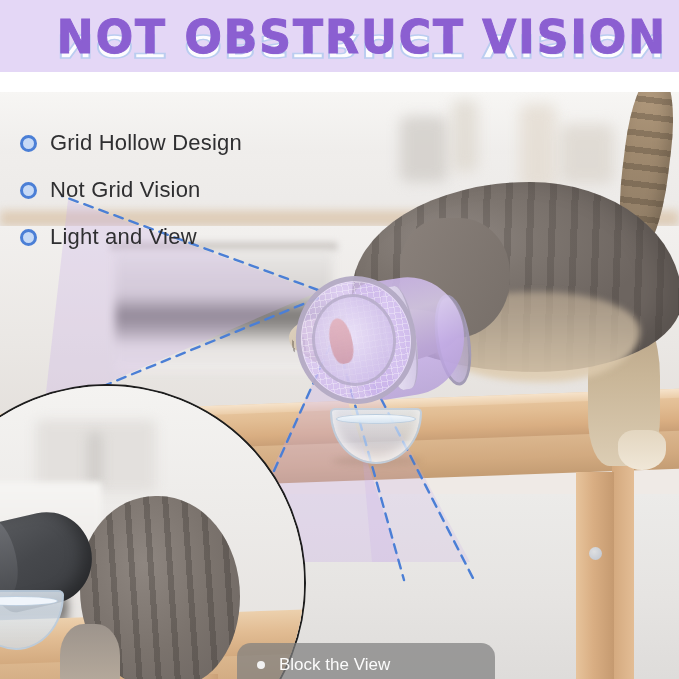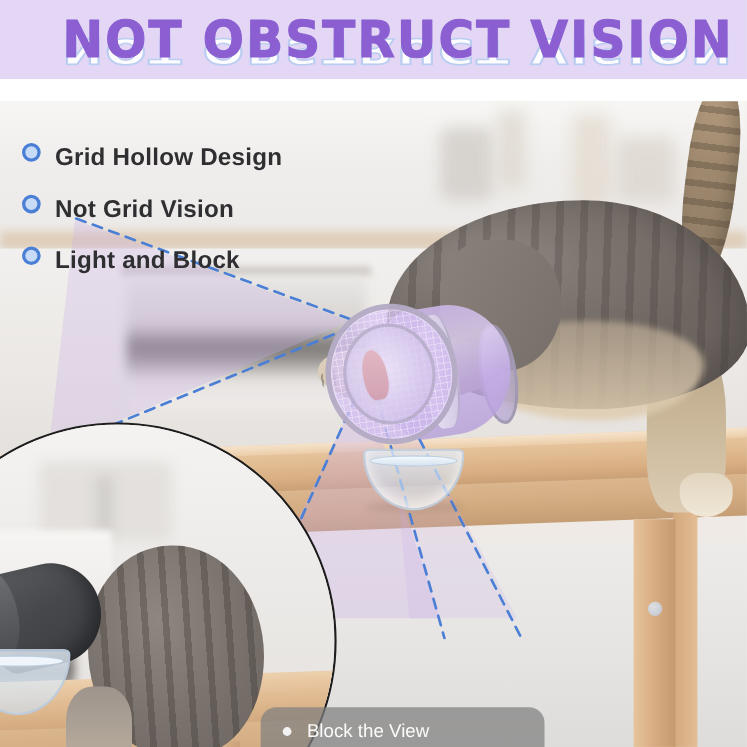--- a/index.html
+++ b/index.html
@@ -253,21 +253,21 @@
     background:linear-gradient(180deg,rgba(244,249,253,.95),rgba(214,230,244,.85));
     border:1px solid rgba(176,196,216,.8);box-sizing:border-box;
   }
   .bowl-shadow{
     position:absolute;left:332px;top:364px;width:90px;height:10px;border-radius:50%;
     background:rgba(120,100,80,.18);filter:blur(3px);
   }
 
   
   .feature-list{position:absolute;left:20px;top:130px;width:300px;}
-  .feature-row{display:flex;align-items:flex-start;margin-bottom:21px;font-weight:bold;}
+  .feature-row{display:flex;align-items:center;margin-bottom:21px;}
   .bullet-ring{
     width:17px;height:17px;border-radius:50%;
     border:3px solid #4b7fd6;background:#c7daf6;box-sizing:border-box;
     margin-right:13px;flex:0 0 auto;
   }
   .feature-text{
     font-size:22px;color:#2f2f31;letter-spacing:.2px;white-space:nowrap;
     font-family:"Liberation Sans", sans-serif;
   }
 
@@ -463,18 +463,18 @@
       <div class="feature-row">
         <span class="bullet-ring"></span>
         <span class="feature-text">Grid Hollow Design</span>
       </div>
       <div class="feature-row">
         <span class="bullet-ring"></span>
         <span class="feature-text">Not Grid Vision</span>
       </div>
       <div class="feature-row">
         <span class="bullet-ring"></span>
-        <span class="feature-text">Light and Block</span>
+        <span class="feature-text">Light and View</span>
       </div>
     </div>
 
   </div>
 </div>
 
 </body></html>

